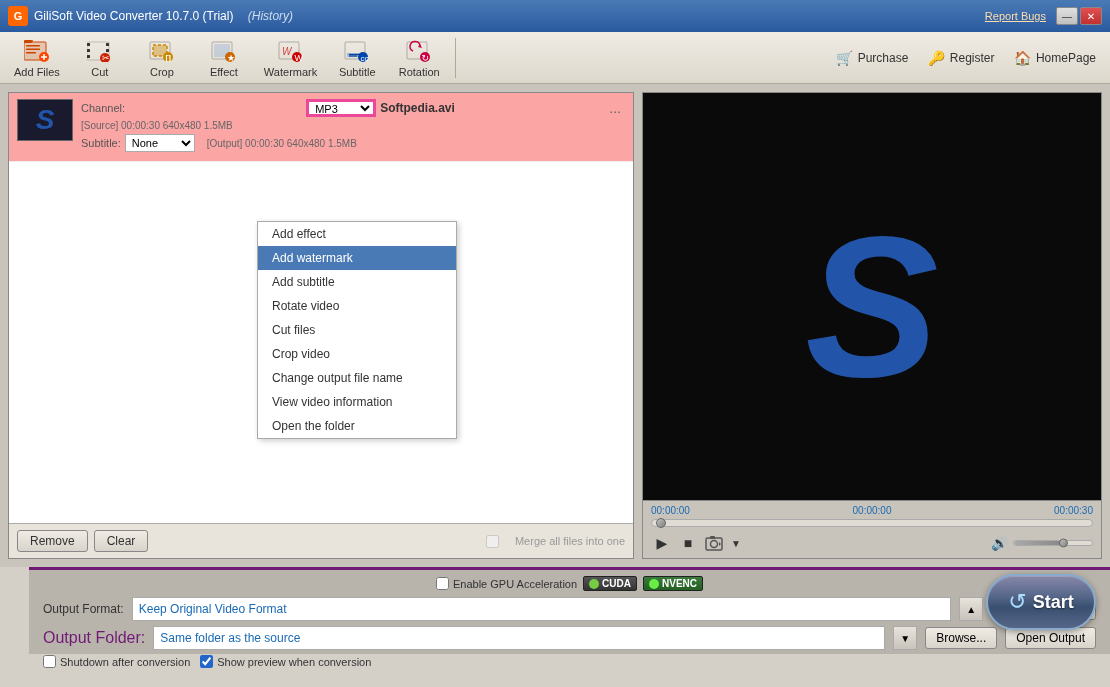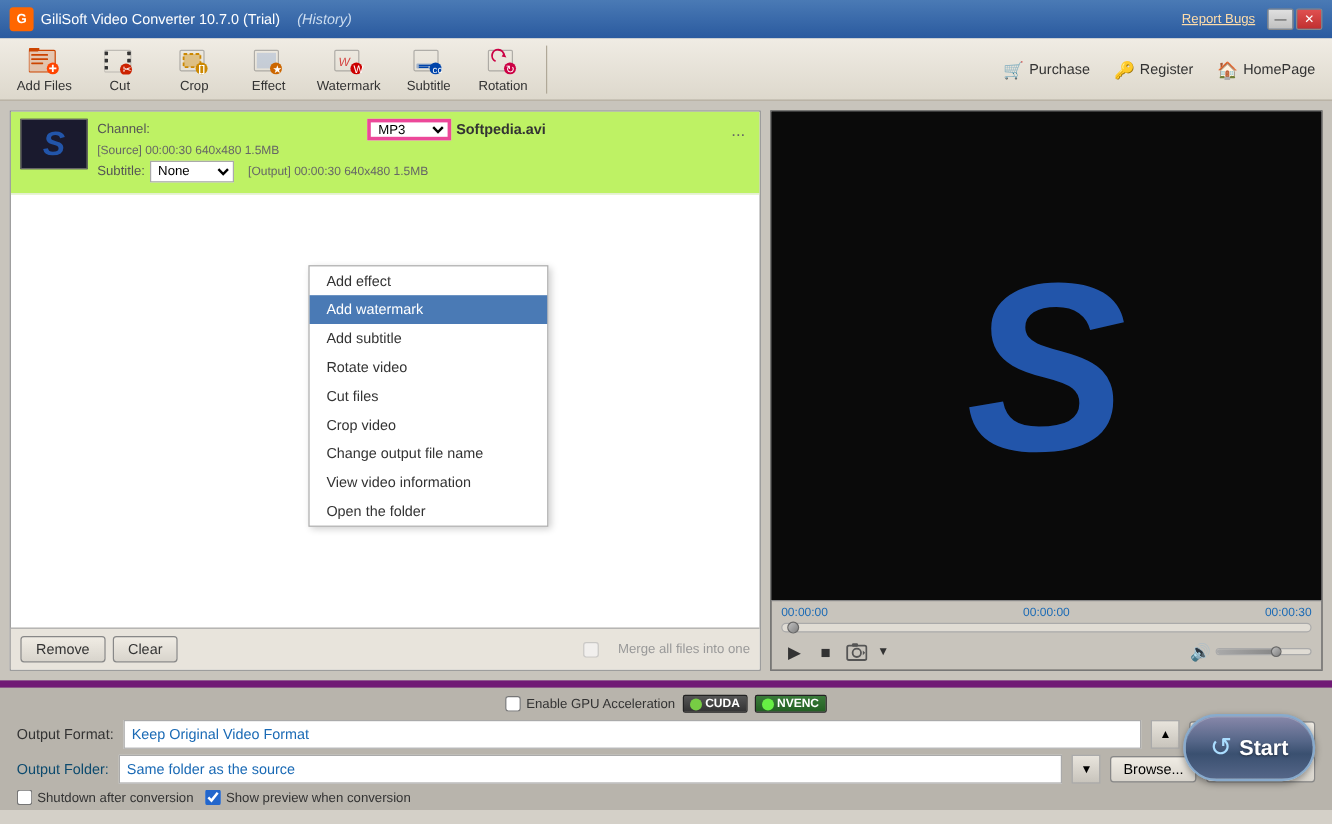--- a/index.html
+++ b/index.html
@@ -147,21 +147,21 @@
     #file-list-area {
       flex: 1;
       overflow-y: auto;
       position: relative;
     }
     .file-item {
       display: flex;
       align-items: flex-start;
       padding: 6px 8px;
       border-bottom: 1px solid #eee;
-      background: #bef264;
+      background: #fca5a5;
       position: relative;
     }
     .file-thumb {
       width: 56px;
       height: 42px;
       background: #1a1a2e;
       border: 1px solid #666;
       margin-right: 8px;
       flex-shrink: 0;
       display: flex;
@@ -360,24 +360,25 @@
       transform: translateY(-50%);
       width: 9px;
       height: 9px;
       border-radius: 50%;
       background: linear-gradient(135deg, #c0c0c0, #808080);
       border: 1px solid #666;
     }
 
     
     #bottom-panel {
-      height: 108px;
+      height: 87px;
       background: #b8b4ac;
-      border-top: 6px solid #701a75;
+      border-top: 3px solid #701a75;
       padding: 6px 14px;
+      margin-left: 29px;
     }
     #gpu-row {
       display: flex;
       align-items: center;
       justify-content: center;
       gap: 6px;
       margin-bottom: 6px;
     }
     .gpu-check {
       display: flex;
@@ -443,21 +444,21 @@
       cursor: pointer;
       white-space: nowrap;
     }
 
     #folder-row {
       display: flex;
       align-items: center;
       gap: 8px;
       margin-bottom: 5px;
     }
-    #folder-label { font-size: 12px; color: #0c4a6e; white-space: nowrap; }
+    #folder-label { font-size: 16px; color: #701a75; white-space: nowrap; }
     #folder-select {
       flex: 1;
       height: 24px;
       border: 1px solid #aaa;
       background: white;
       padding: 0 6px;
       font-size: 12px;
       color: #1a6ab5;
     }
     #folder-arrow {

